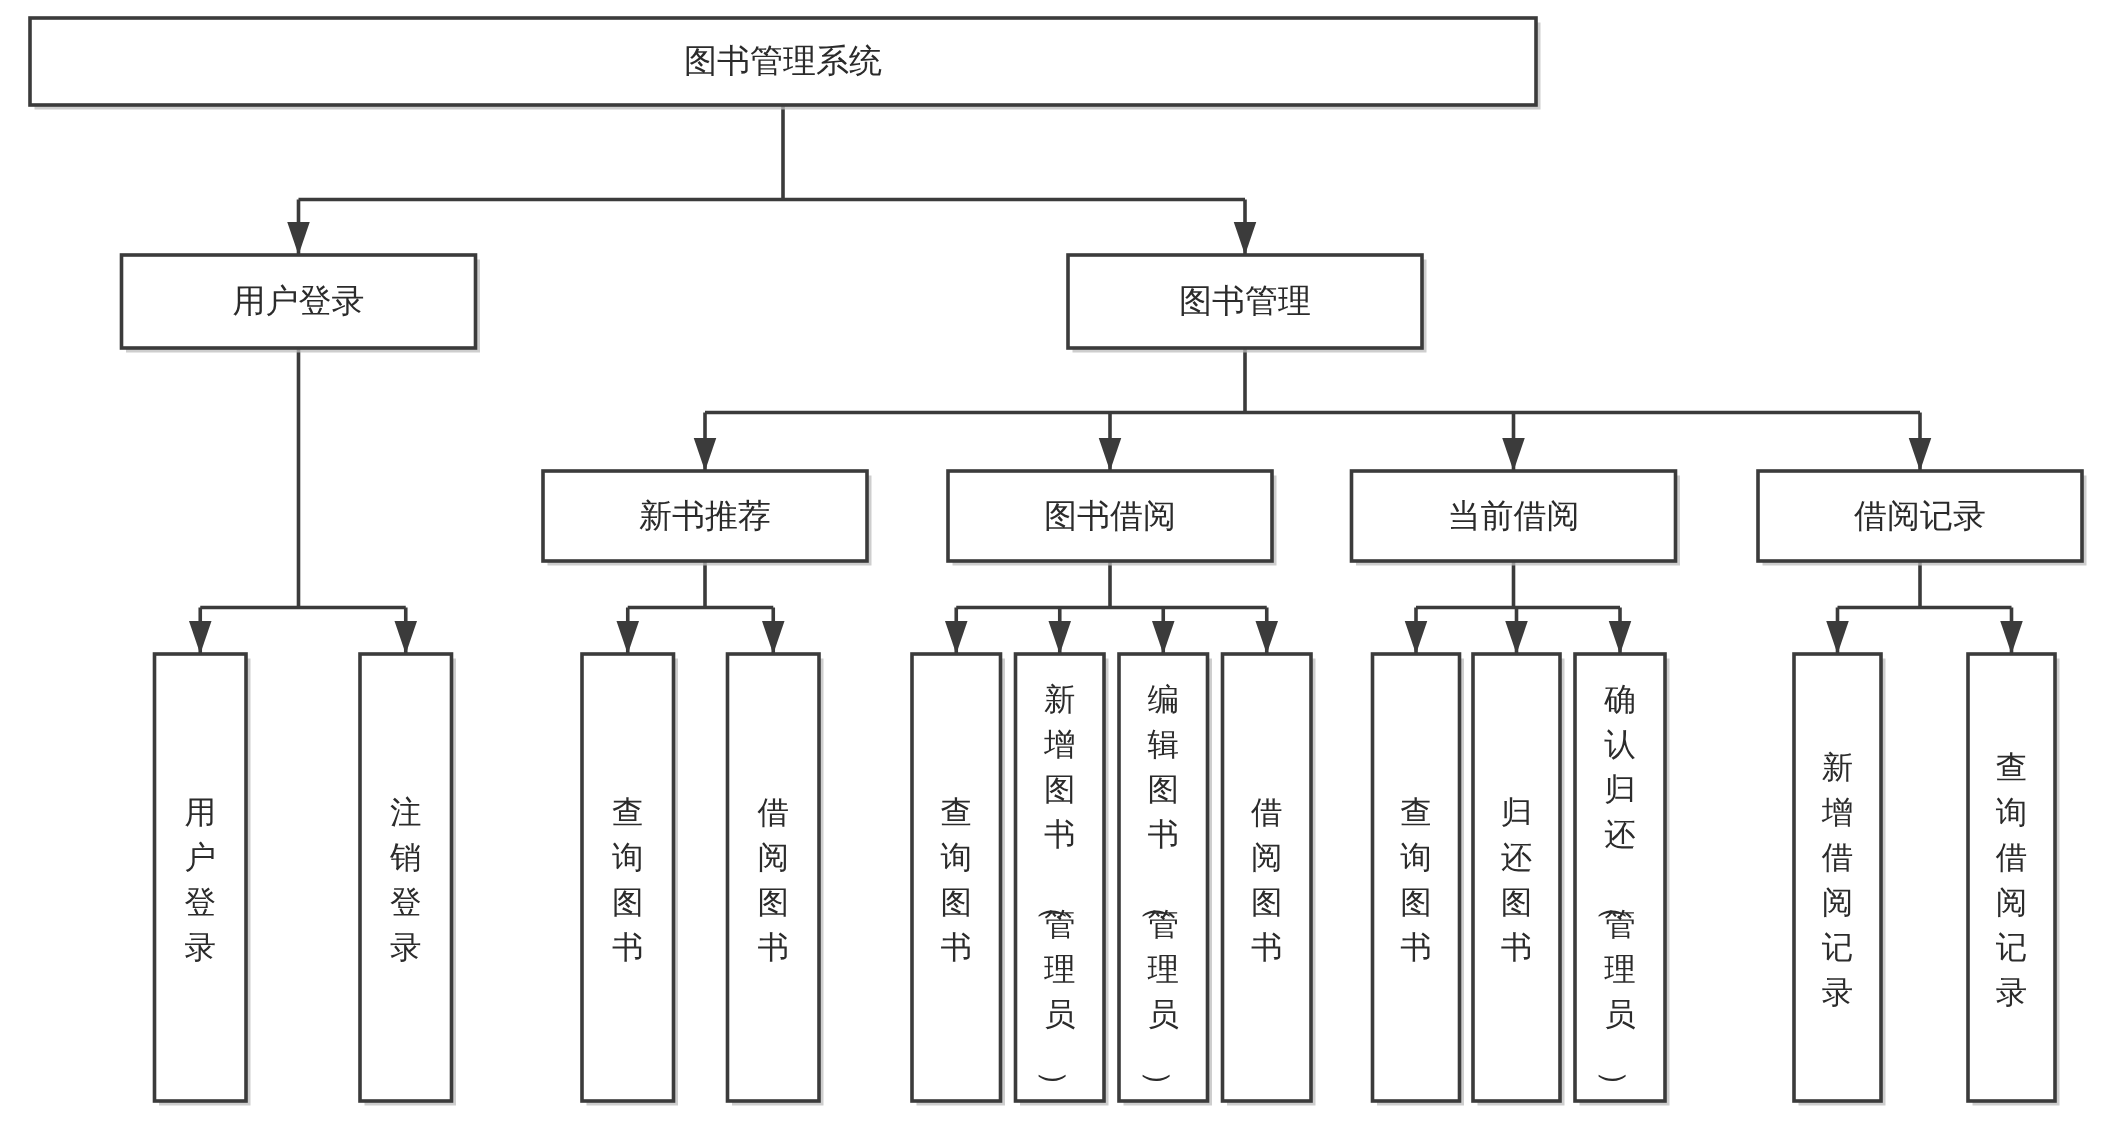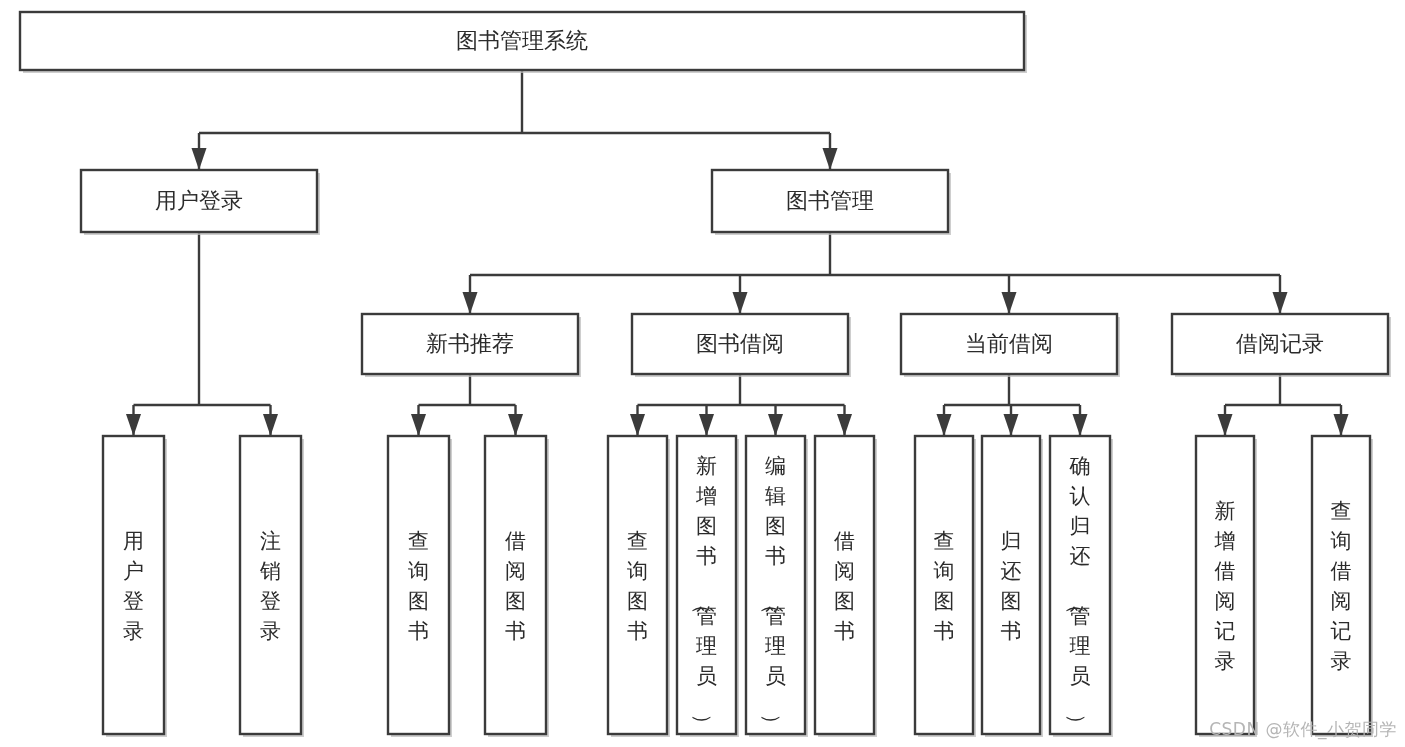--- a/index.html
+++ b/index.html
@@ -227,14 +227,13 @@
           <rect x="1196" y="436" width="58" height="298" class="node-box"></rect>
           <text x="1225" y="518.4" class="node-label-v"><tspan x="1225" dy="0">新</tspan><tspan x="1225" dy="30">增</tspan><tspan x="1225" dy="30">借</tspan><tspan x="1225" dy="30">阅</tspan><tspan x="1225" dy="30">记</tspan><tspan x="1225" dy="30">录</tspan></text>
         </g>
         <g>
           <rect x="1315" y="439" width="58" height="298" class="node-shadow"></rect>
           <rect x="1312" y="436" width="58" height="298" class="node-box"></rect>
           <text x="1341" y="518.4" class="node-label-v"><tspan x="1341" dy="0">查</tspan><tspan x="1341" dy="30">询</tspan><tspan x="1341" dy="30">借</tspan><tspan x="1341" dy="30">阅</tspan><tspan x="1341" dy="30">记</tspan><tspan x="1341" dy="30">录</tspan></text>
         </g>
       </g>
   </svg>
-  <div class="watermark">CSDN @软件_小贺同学</div>
 </div>
 
 </body></html>

